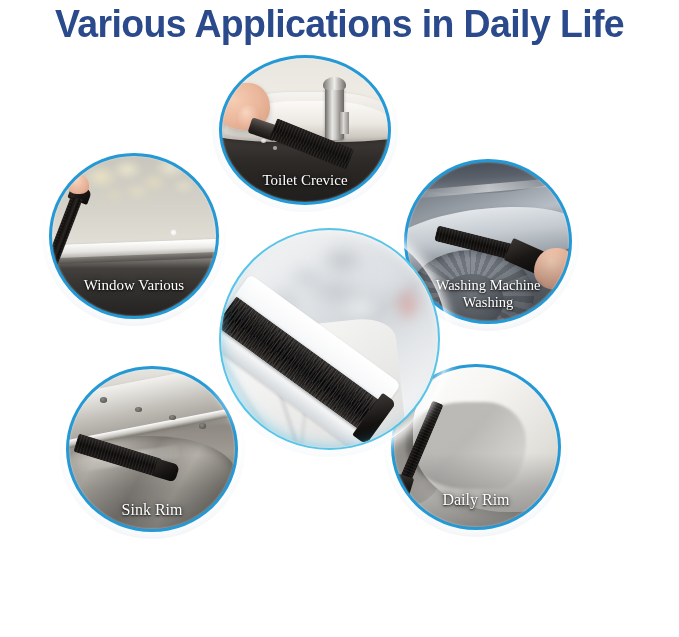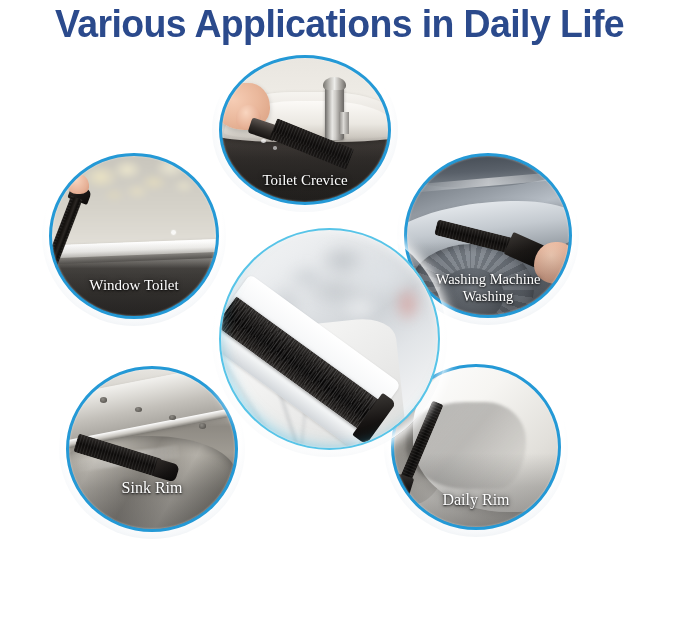--- a/index.html
+++ b/index.html
@@ -263,21 +263,21 @@
   }
   .window-spot {
     position: absolute; left: 72%; top: 46%; width: 3.4%; height: 3.4%;
     border-radius: 50%;
     background: rgba(255,255,255,0.8);
     box-shadow: 0 0 2px rgba(255,255,255,0.6);
   }
   #bubble-window .label { bottom: 25px; }
 
   
-  #bubble-washer { left: 404px; top: 153px; width: 168px; height: 165px; }
+  #bubble-washer { left: 404px; top: 159px; width: 168px; height: 165px; }
   .washer-bg {
     position: absolute; inset: 0;
     background: linear-gradient(160deg,
       #5f666e 0%, #7b828a 18%, #9aa1a9 32%,
       #b7bec6 44%, #8f969e 56%, #6d747c 72%, #565d65 100%);
   }
   
   .washer-lid {
     position: absolute; left: -10%; top: -6%; width: 124%; height: 26%;
     background: linear-gradient(to bottom, #3d444c 0%, #596069 60%, #7f868e 100%);
@@ -395,21 +395,21 @@
         rgba(255,255,255,0.09) 0px, rgba(255,255,255,0.09) 1px,
         rgba(0,0,0,0) 1px, rgba(0,0,0,0) 3px),
       linear-gradient(to bottom, #2a2725 0%, #0d0b0a 50%, #1b1816 100%);
     border-radius: 3px;
   }
   .sink-brush .tip {
     position: absolute; left: 80%; top: 6%; width: 22%; height: 92%;
     background: linear-gradient(135deg, #302c29 0%, #151211 60%, #080706 100%);
     border-radius: 2px 6px 6px 2px;
   }
-  #bubble-sink .label { bottom: 36px; font-size: 16px; }
+  #bubble-sink .label { bottom: 14px; font-size: 16px; }
 
   
   #bubble-toilet { left: 391px; top: 364px; width: 170px; height: 166px; }
   .toilet-bg {
     position: absolute; inset: 0;
     background: linear-gradient(145deg,
       #d8d6d1 0%, #eceae6 16%, #f7f6f3 34%,
       #e4e2dd 52%, #cfccc6 70%, #b0ada7 88%, #918e88 100%);
   }
   
@@ -591,21 +591,21 @@
     <div class="window-brush">
       <div class="head"></div>
       <div class="bristles"></div>
       <div class="shaft"></div>
     </div>
     <div class="window-finger"></div>
     <div class="window-spot"></div>
     <div class="band"></div>
   </div>
   <div class="ring"></div>
-  <div class="label">Window Toilet</div>
+  <div class="label">Window Various</div>
 </div>
 
 <div class="bubble" id="bubble-washer">
   <div class="halo"></div>
   <div class="photo">
     <div class="washer-bg"></div>
     <div class="washer-lid"></div>
     <div class="washer-lid-hl"></div>
     <div class="washer-rim"></div>
     <div class="washer-drum"></div>

